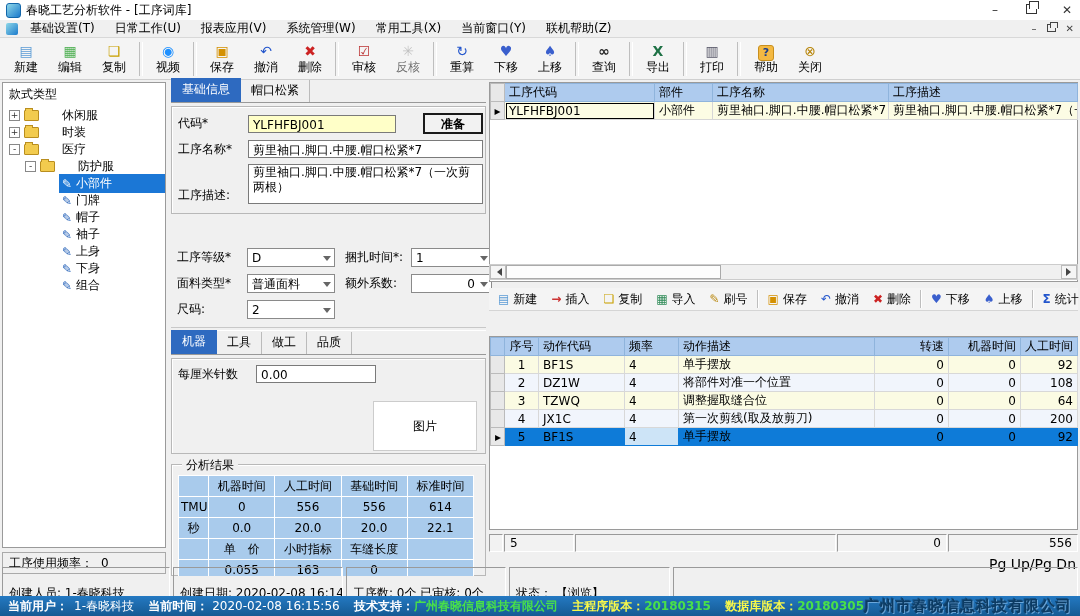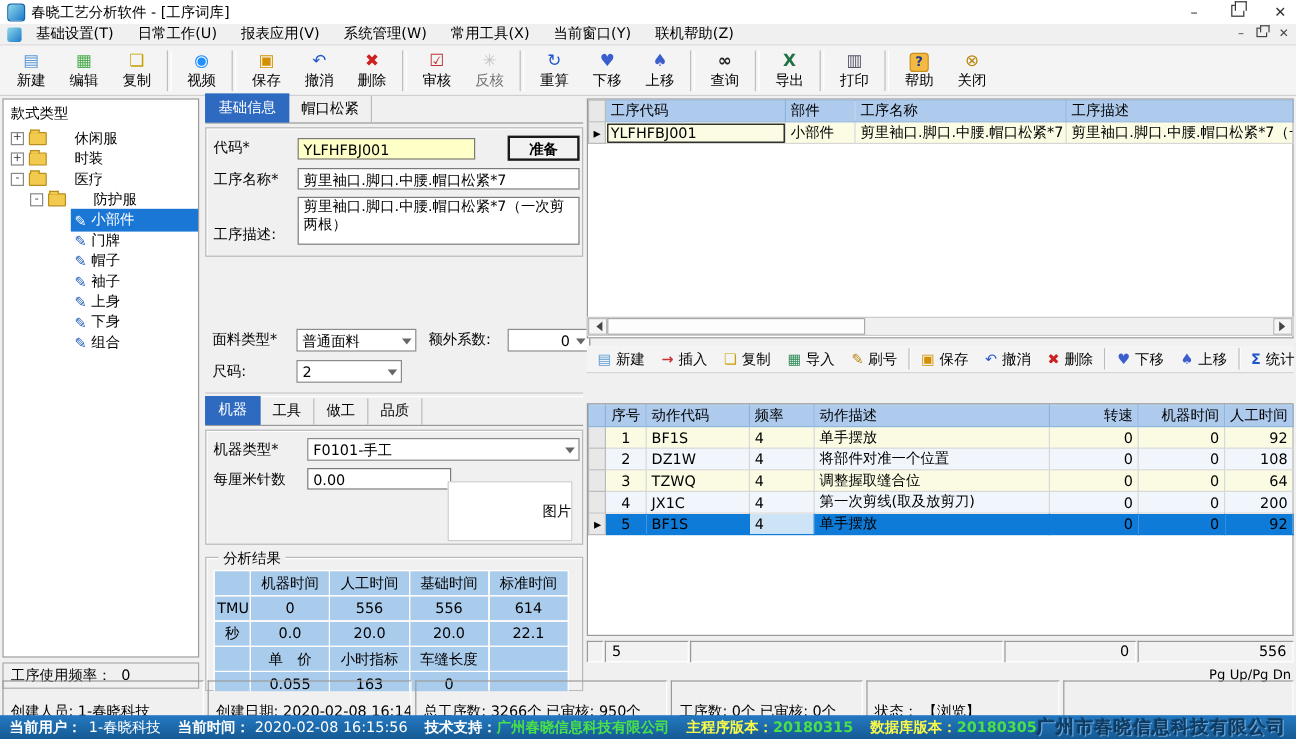--- a/index.html
+++ b/index.html
@@ -84,21 +84,21 @@
   table.act th{background:#AECBEE;border:1px solid #8FB4DC;font-weight:normal;height:17px;padding:0 4px;overflow:hidden;white-space:nowrap;text-align:left;}
   table.act th.r, table.act td.r{text-align:right;}
   table.act th.c, table.act td.c{text-align:center;}
   table.act td{border:1px solid #D8D8D8;height:17px;padding:0 4px;overflow:hidden;white-space:nowrap;}
   tr.odd td{background:#FBFBE3;} tr.even td{background:#F1F5FC;}
   tr.selrow td{background:#0E7BD8;color:#000;border-color:#0E7BD8;}
   tr.selrow td.freqcell{background:#CDE4F7;}
   td.selcol2{background:#E8E8E8 !important;border-color:#BBB !important;text-align:center;padding:0;color:#000 !important;}
   .sumrow{position:absolute;left:0;top:246px;width:589px;height:20px;display:flex;background:#F0F0F0;}
   .sumcell{border:1px solid;border-color:#999 #FFF #FFF #999;background:#F2F2F2;height:18px;line-height:17px;box-sizing:border-box;padding:0 5px;margin-right:1px;}
-  .pager{position:absolute;right:2px;top:268px;font-size:11px;}
+  .pager{position:absolute;right:2px;top:268px;font-size:14px;}
   
   .status1{position:absolute;left:0;top:576px;width:100%;height:20px;background:#F0F0F0;display:flex;align-items:center;padding:1px 2px;box-sizing:border-box;}
   .scell{border:1px solid;border-color:#9A9A9A #FFF #FFF #9A9A9A;height:16px;line-height:15px;padding:18px 6px;margin-right:3px;white-space:nowrap;overflow:hidden;box-sizing:border-box;}
   .status2{position:absolute;left:0;top:596px;width:100%;height:20px;background:linear-gradient(#2479C2,#155A93);color:#FFF;display:flex;align-items:center;padding:0 8px;box-sizing:border-box;white-space:nowrap;}
   .s2label{font-weight:bold;}
   .s2green{color:#49E049;font-weight:bold;}
   .s2yellow{color:#F8F84A;font-weight:bold;}
   .company{margin-left:auto;font-size:15px;font-weight:bold;color:#0C3B63;text-shadow:1px 1px 0 rgba(170,215,255,.55), -1px -1px 0 rgba(0,0,0,.3);letter-spacing:1px;}
   .gap{width:26px;}
 </style>
@@ -299,50 +299,52 @@
       <div class="frow">
         <span class="flabel">工序名称*</span>
         <div class="input" style="flex:1">剪里袖口.脚口.中腰.帽口松紧*7</div>
       </div>
       <div class="frow" style="align-items:flex-end">
         <span class="flabel">工序描述:</span>
         <div class="input ta" style="flex:1">剪里袖口.脚口.中腰.帽口松紧*7（一次剪两根）</div>
       </div>
     </div>
 
+    <div class="frow" style="margin-top:0;position:absolute;left:0;top:166px;width:315px;box-sizing:border-box">
+      <span class="flabel">工序等级*</span>
+      <div class="sel" style="width:88px"><span>D</span><span class="chev"></span></div>
+      <span style="width:66px;padding-left:10px;flex:none">捆扎时间*:</span>
+      <div class="sel" style="flex:1"><span>1</span><span class="chev"></span></div>
+    </div>
     <div class="frow" style="margin-top:0;position:absolute;left:0;top:192px;width:315px;box-sizing:border-box">
       <span class="flabel">面料类型*</span>
-      <div class="sel" style="width:100px"><span>普通面料</span><span class="chev"></span></div>
+      <div class="sel" style="width:88px"><span>普通面料</span><span class="chev"></span></div>
       <span style="width:66px;padding-left:10px;flex:none">额外系数:</span>
       <div class="sel num" style="flex:1"><span>0</span><span class="chev"></span></div>
     </div>
     <div class="frow" style="margin-top:0;position:absolute;left:0;top:218px;width:315px;box-sizing:border-box">
       <span class="flabel">尺码:</span>
       <div class="sel" style="width:88px"><span>2</span><span class="chev"></span></div>
     </div>
 
     <div class="splitline" style="top:245px"></div>
 
     <div class="tabs" style="position:absolute;left:0;top:252px;width:315px">
       <div class="tab active">机器</div>
       <div class="tab">工具</div>
       <div class="tab">做工</div>
       <div class="tab">品质</div>
     </div>
 
     <div class="gbox" style="left:0;top:276px;width:315px;height:96px;">
       <div class="frow">
-        <span class="flabel" style="width:78px">机器类型*</span>
-        <div class="sel" style="flex:1"><span>F0101-手工</span><span class="chev"></span></div>
-      </div>
-      <div class="frow">
         <span class="flabel" style="width:78px">每厘米针数</span>
         <div class="input" style="width:120px">0.00</div>
       </div>
-      <div class="imgbox" style="right:8px;top:42px;width:102px;height:48px;justify-content:flex-end;">
+      <div class="imgbox" style="right:8px;top:42px;width:102px;height:48px;">
         <span>图片</span>
       </div>
     </div>
 
     <div class="gbox" style="left:0;top:382px;width:315px;height:112px;">
       <div class="gb-title">分析结果</div>
       <table class="an">
         <colgroup>
             <col style="width:30px">
             <col style="width:66px">
@@ -565,21 +567,20 @@
         <span class="sumcell" style="width:110px;text-align:right">0</span>
         <span class="sumcell" style="width:130px;text-align:right;margin-right:0">556</span>
       </div>
       <div class="pager">Pg Up/Pg Dn</div>
     </div>
   </div>
 
   <div class="status1">
     <span class="scell" style="width:168px">创建人员: 1-春晓科技</span>
     <span class="scell" style="width:170px">创建日期: 2020-02-08 16:14:21</span>
-    <span class="scell" style="width:210px">总工序数: 3266个  已审核: 950个</span>
     <span class="scell" style="width:160px">工序数: 0个  已审核: 0个</span>
     <span class="scell" style="width:161px">状态：  【浏览】</span>
     <span class="scell" style="flex:1;margin-right:0"></span>
   </div>
 
   <div class="status2">
     <span class="s2label">当前用户：</span>
     <span style="margin-left:6px">1-春晓科技</span>
     <span class="gap"></span>
     <span class="s2label">当前时间：</span>

